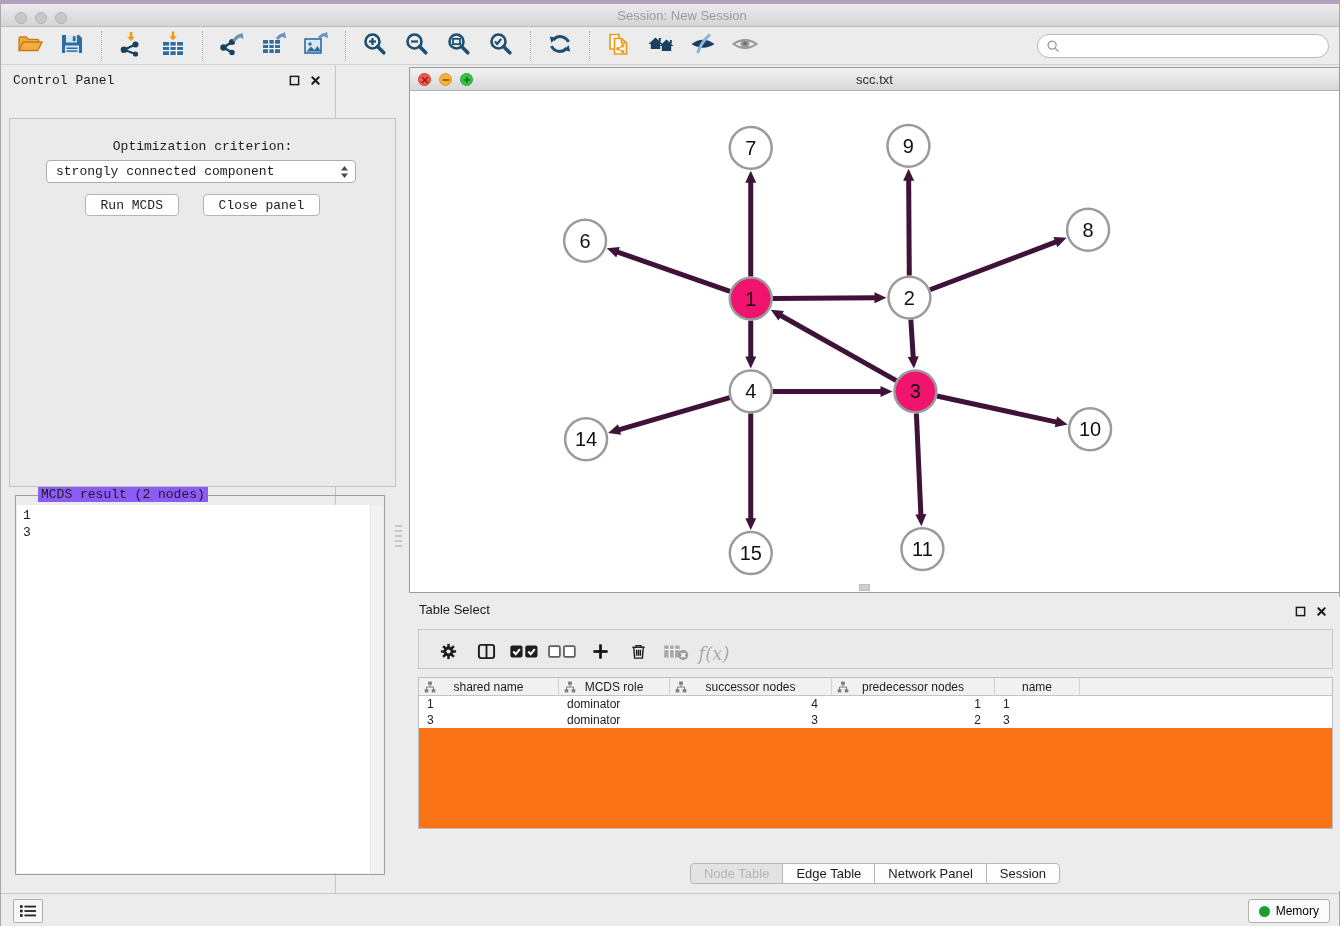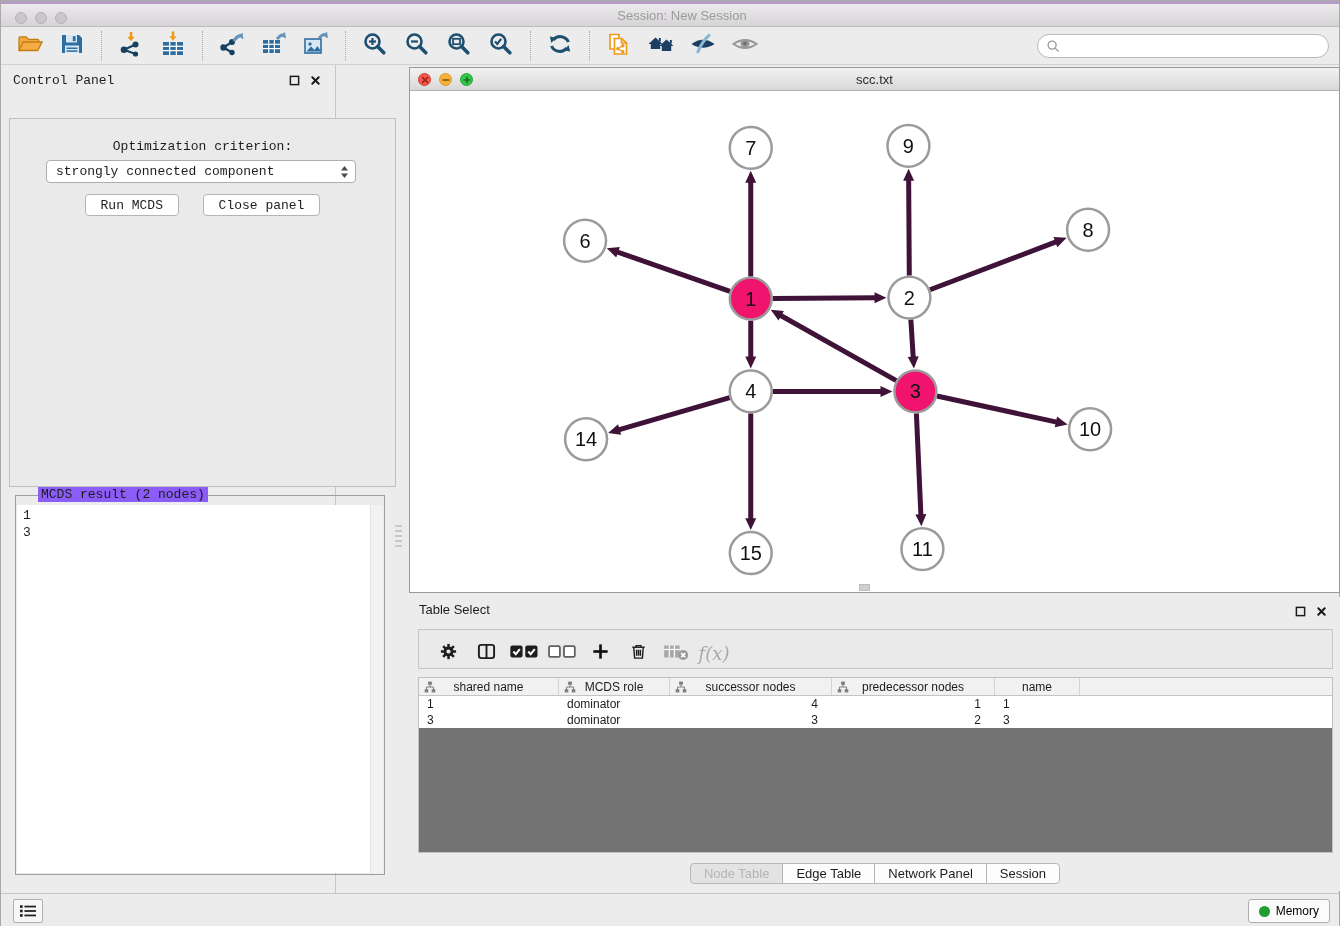--- a/index.html
+++ b/index.html
@@ -82,22 +82,22 @@
 
   
   .table-panel { position:absolute; left:408px; top:596px; width:932px; height:294px; background:#ececec; }
   .tp-title { position:absolute; left:10px; top:5px; }
   .tp-toolbar { position:absolute; left:9px; top:32px; width:915px; height:40px;
     border:1px solid #c6c6c6; background:#eaeaea; display:flex; align-items:flex-end; padding-left:10px; }
   .tt-btn { border:none; background:transparent; width:30px; height:30px; margin:0 4px;
     display:flex; align-items:center; justify-content:center; cursor:default; }
   .tt-btn svg { height:19px; }
   .fx-label { font-family:"DejaVu Serif", serif; font-style:italic; font-size:18px; color:#a9a9a9; }
-  .data-table { position:absolute; left:9px; top:80px; width:915px; height:176px;
-    border:1px solid #c0c0c0; background:#737373; overflow:hidden; }
+  .data-table { position:absolute; left:9px; top:80px; width:915px; height:152px;
+    border:1px solid #c0c0c0; background:#f97316; overflow:hidden; }
   .dt-header { display:flex; height:18px; background:#f1f1f1; border-bottom:1px solid #c4c4c4; }
   .dt-hcell { position:relative; display:flex; align-items:center; justify-content:center;
     font-size:12px; color:#1c1c1c; border-right:1px solid #d4d4d4; height:100%; }
   .dt-hcell .tree-ic { position:absolute; left:5px; top:3px; width:12px; height:12px; }
   .dt-hcell.filler { border-right:none; flex:1; }
   .dt-row { display:flex; height:16px; background:#fff; }
   .dt-cell { font-size:12px; height:100%; display:flex; align-items:center; padding:0 8px; }
   .dt-cell.right { justify-content:flex-end; padding-right:14px; }
   .tp-tabs { position:absolute; left:0; right:0; top:266px; text-align:center; }
 

